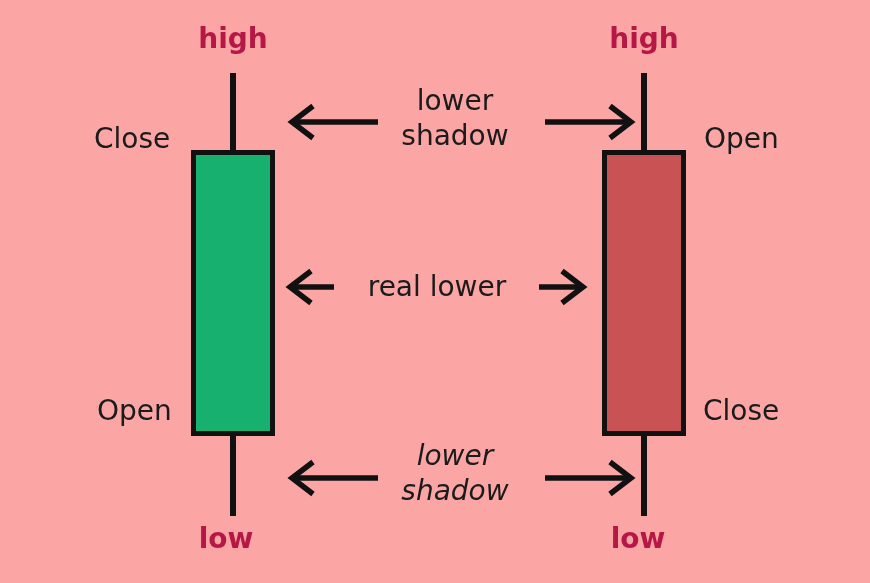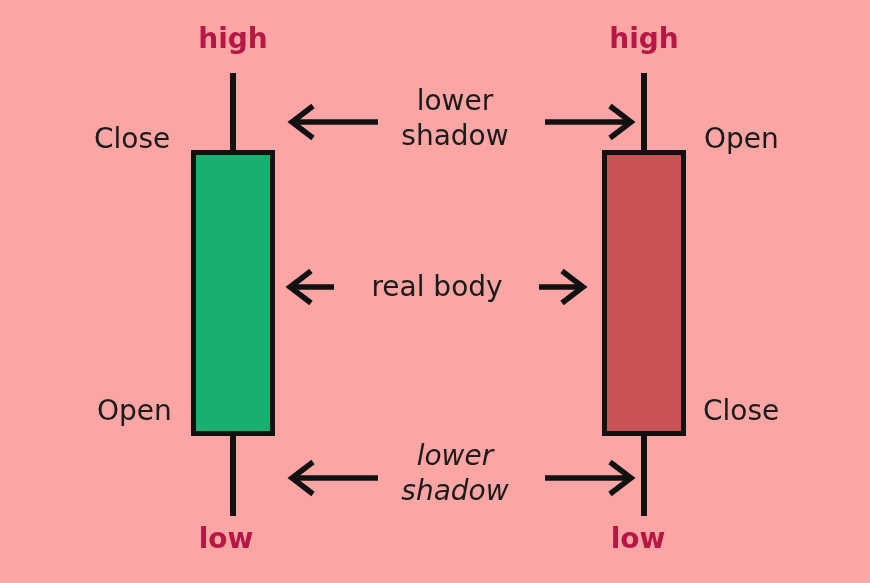--- a/index.html
+++ b/index.html
@@ -101,21 +101,21 @@
       <path d="M2 20 H88"></path>
       <path d="M67 4 L88 20 L67 36"></path>
     </svg>
   </div>
 
   <div>
     <svg class="arrow" style="left:283px; top:267px;" width="54" height="40" viewBox="0 0 54 40">
       <path d="M7 20 H51"></path>
       <path d="M28 4 L7 20 L28 36"></path>
     </svg>
-    <div class="mid-label" style="left:437px; top:272px; line-height:30px;">real body</div>
+    <div class="mid-label" style="left:437px; top:272px; line-height:30px;">real lower</div>
     <svg class="arrow" style="left:536px; top:267px;" width="54" height="40" viewBox="0 0 54 40">
       <path d="M3 20 H47"></path>
       <path d="M26 4 L47 20 L26 36"></path>
     </svg>
   </div>
 
   <div>
     <svg class="arrow" style="left:285px; top:458px;" width="95" height="40" viewBox="0 0 95 40">
       <path d="M7 20 H93"></path>
       <path d="M28 4 L7 20 L28 36"></path>

